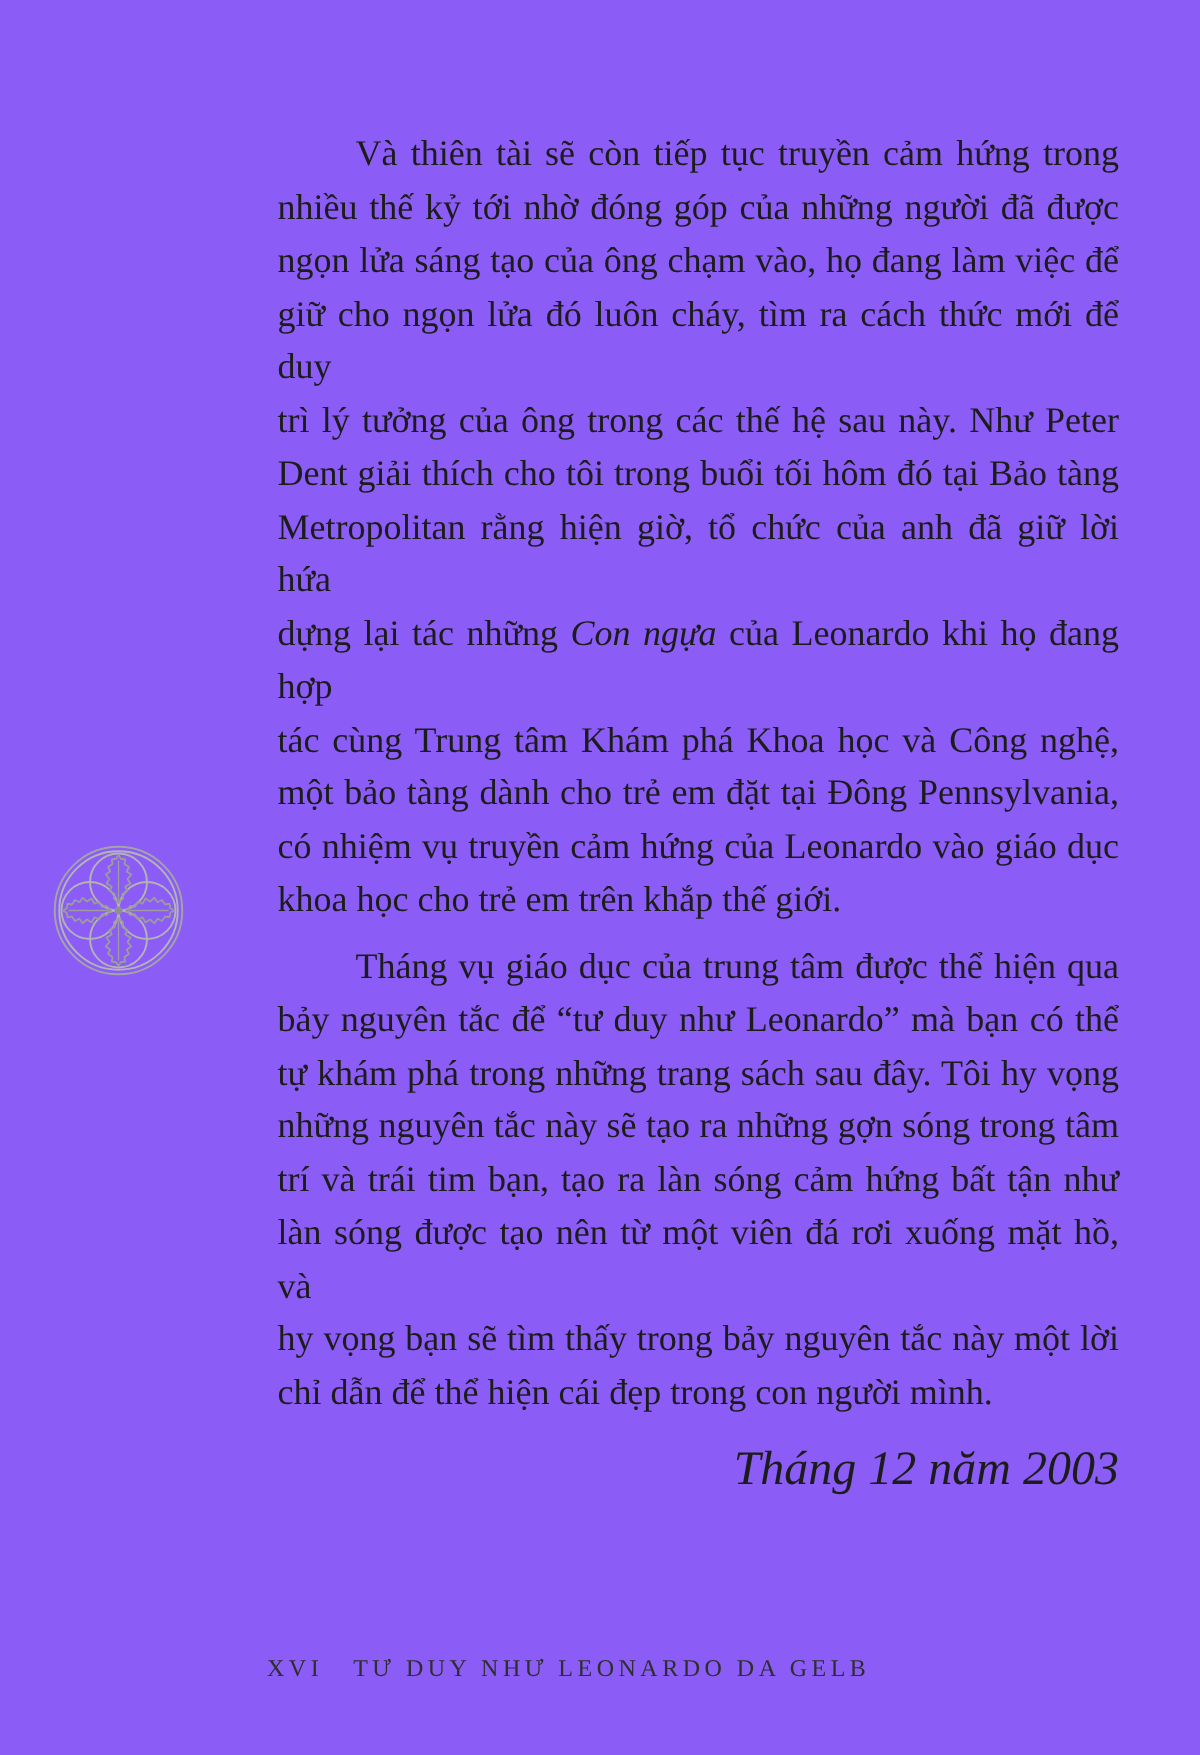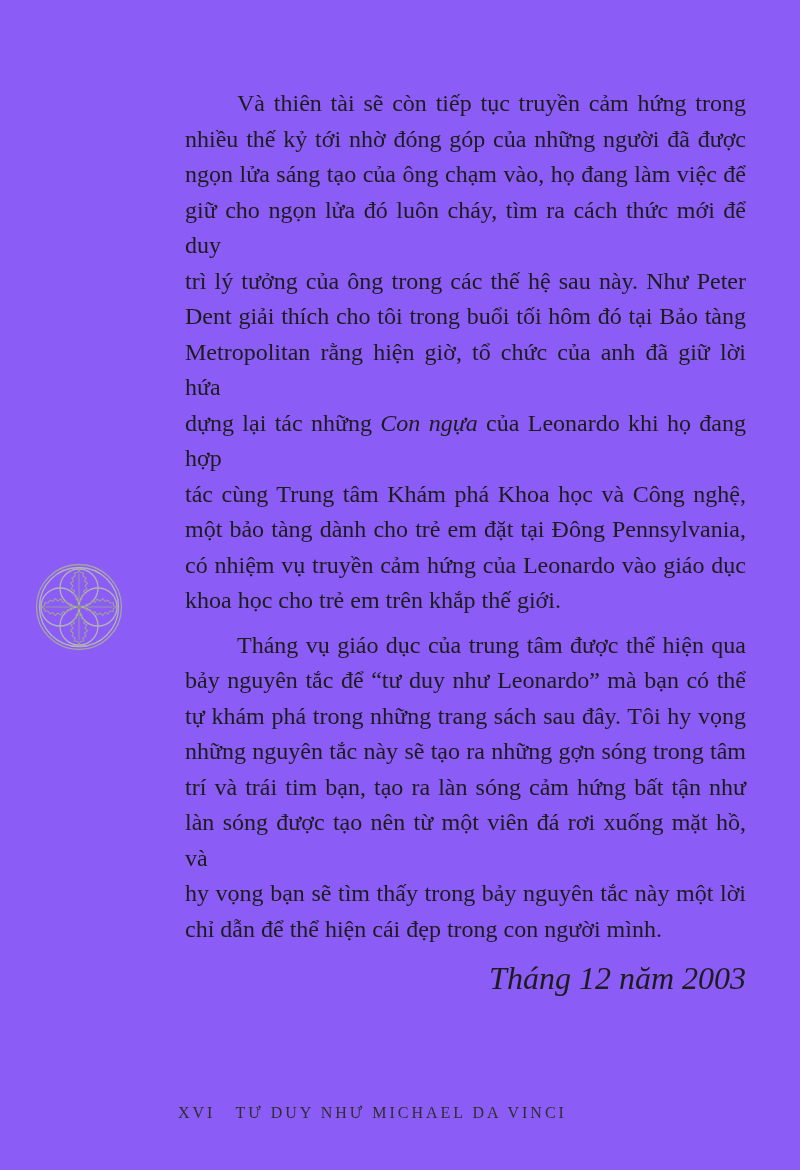--- a/index.html
+++ b/index.html
@@ -123,16 +123,16 @@
         <div class="line"><span>hy vọng bạn sẽ tìm thấy trong bảy nguyên tắc này một lời</span></div>
         <div class="line last"><span>chỉ dẫn để thể hiện cái đẹp trong con người mình.</span></div>
       </div>
       <div class="signature">
       <div class="date">Tháng 12 năm 2003</div>
     </div>
   </div>
 
   <div class="footer">
     <span>XVI</span>
-    <span>TƯ DUY NHƯ MICHAEL DA VINCI</span>
+    <span>TƯ DUY NHƯ LEONARDO DA GELB</span>
   </div>
 
 </div>
 
 </body></html>

